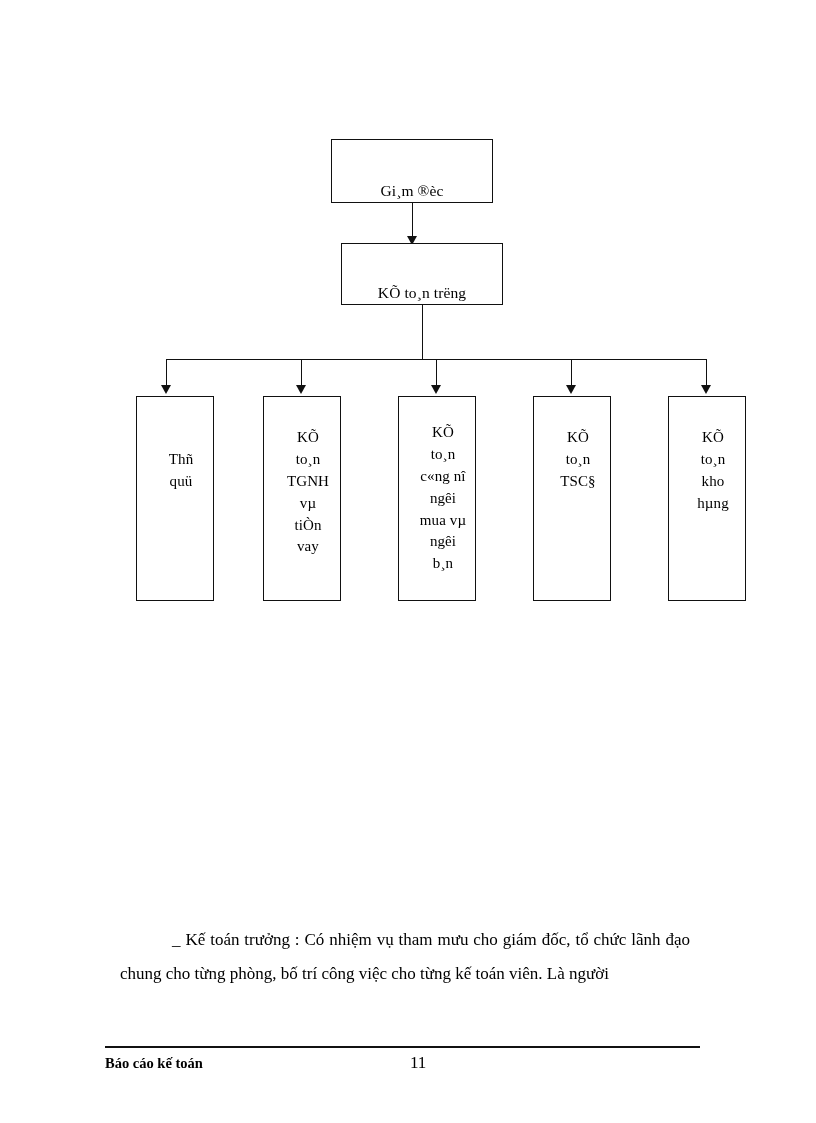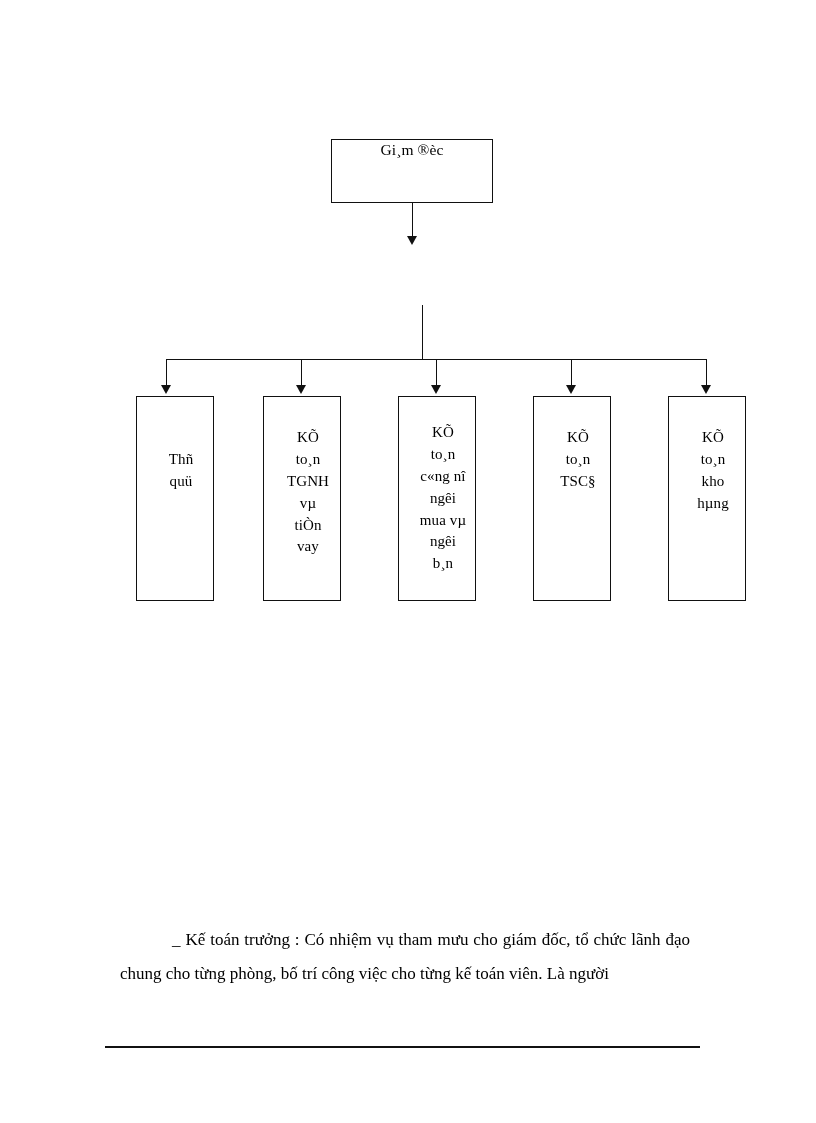--- a/index.html
+++ b/index.html
@@ -26,21 +26,21 @@
     top: 0;
     width: 816px;
     height: 640px;
   }
   .node {
     position: absolute;
     box-sizing: border-box;
     border: 1px solid #111111;
     background: #ffffff;
     display: flex;
-    align-items: flex-start;
+    align-items: flex-end;
     justify-content: center;
     text-align: center;
   }
   .node .node-label {
     display: block;
     font-family: "Liberation Serif", "DejaVu Serif", serif;
     font-size: 15px;
     line-height: 1.34;
     color: #000000;
     white-space: pre-line;
@@ -143,20 +143,23 @@
 
   <div id="org-chart">
 
     <div class="node top" style="left:331px; top:139px; width:162px; height:64px;">
       <span class="node-label">Gi¸m ®èc</span>
     </div>
 
     <div class="vline" style="left:412px; top:203px; height:36px;"></div>
     <div class="arrow" style="left:407px; top:236px;"></div>
 
+    <div class="node top" style="left:341px; top:243px; width:162px; height:62px;">
+      <span class="node-label">KÕ to¸n trëng</span>
+    </div>
 
     <div class="vline" style="left:422px; top:305px; height:54px;"></div>
 
     <div class="hline" style="left:166px; top:359px; width:540px;"></div>
 
     <div class="vline" style="left:166px; top:359px; height:28px;"></div>
     <div class="arrow" style="left:161px; top:385px;"></div>
 
     <div class="vline" style="left:301px; top:359px; height:28px;"></div>
     <div class="arrow" style="left:296px; top:385px;"></div>
@@ -207,14 +210,18 @@
 hµng</span>
     </div>
 
   </div>
 
   <div id="body-text">
     <p class="para">_ Kế toán trưởng : Có nhiệm vụ tham mưu cho giám đốc, tổ chức lãnh đạo chung cho từng phòng, bố trí công việc cho từng kế toán viên. Là người</p>
   </div>
 
   <div id="footer-rule"></div>
+  <div id="footer">
+    <span class="footer-left">Báo cáo kế toán</span>
+    <span class="footer-page">11</span>
+  </div>
 
 </div>
 
 </body></html>

